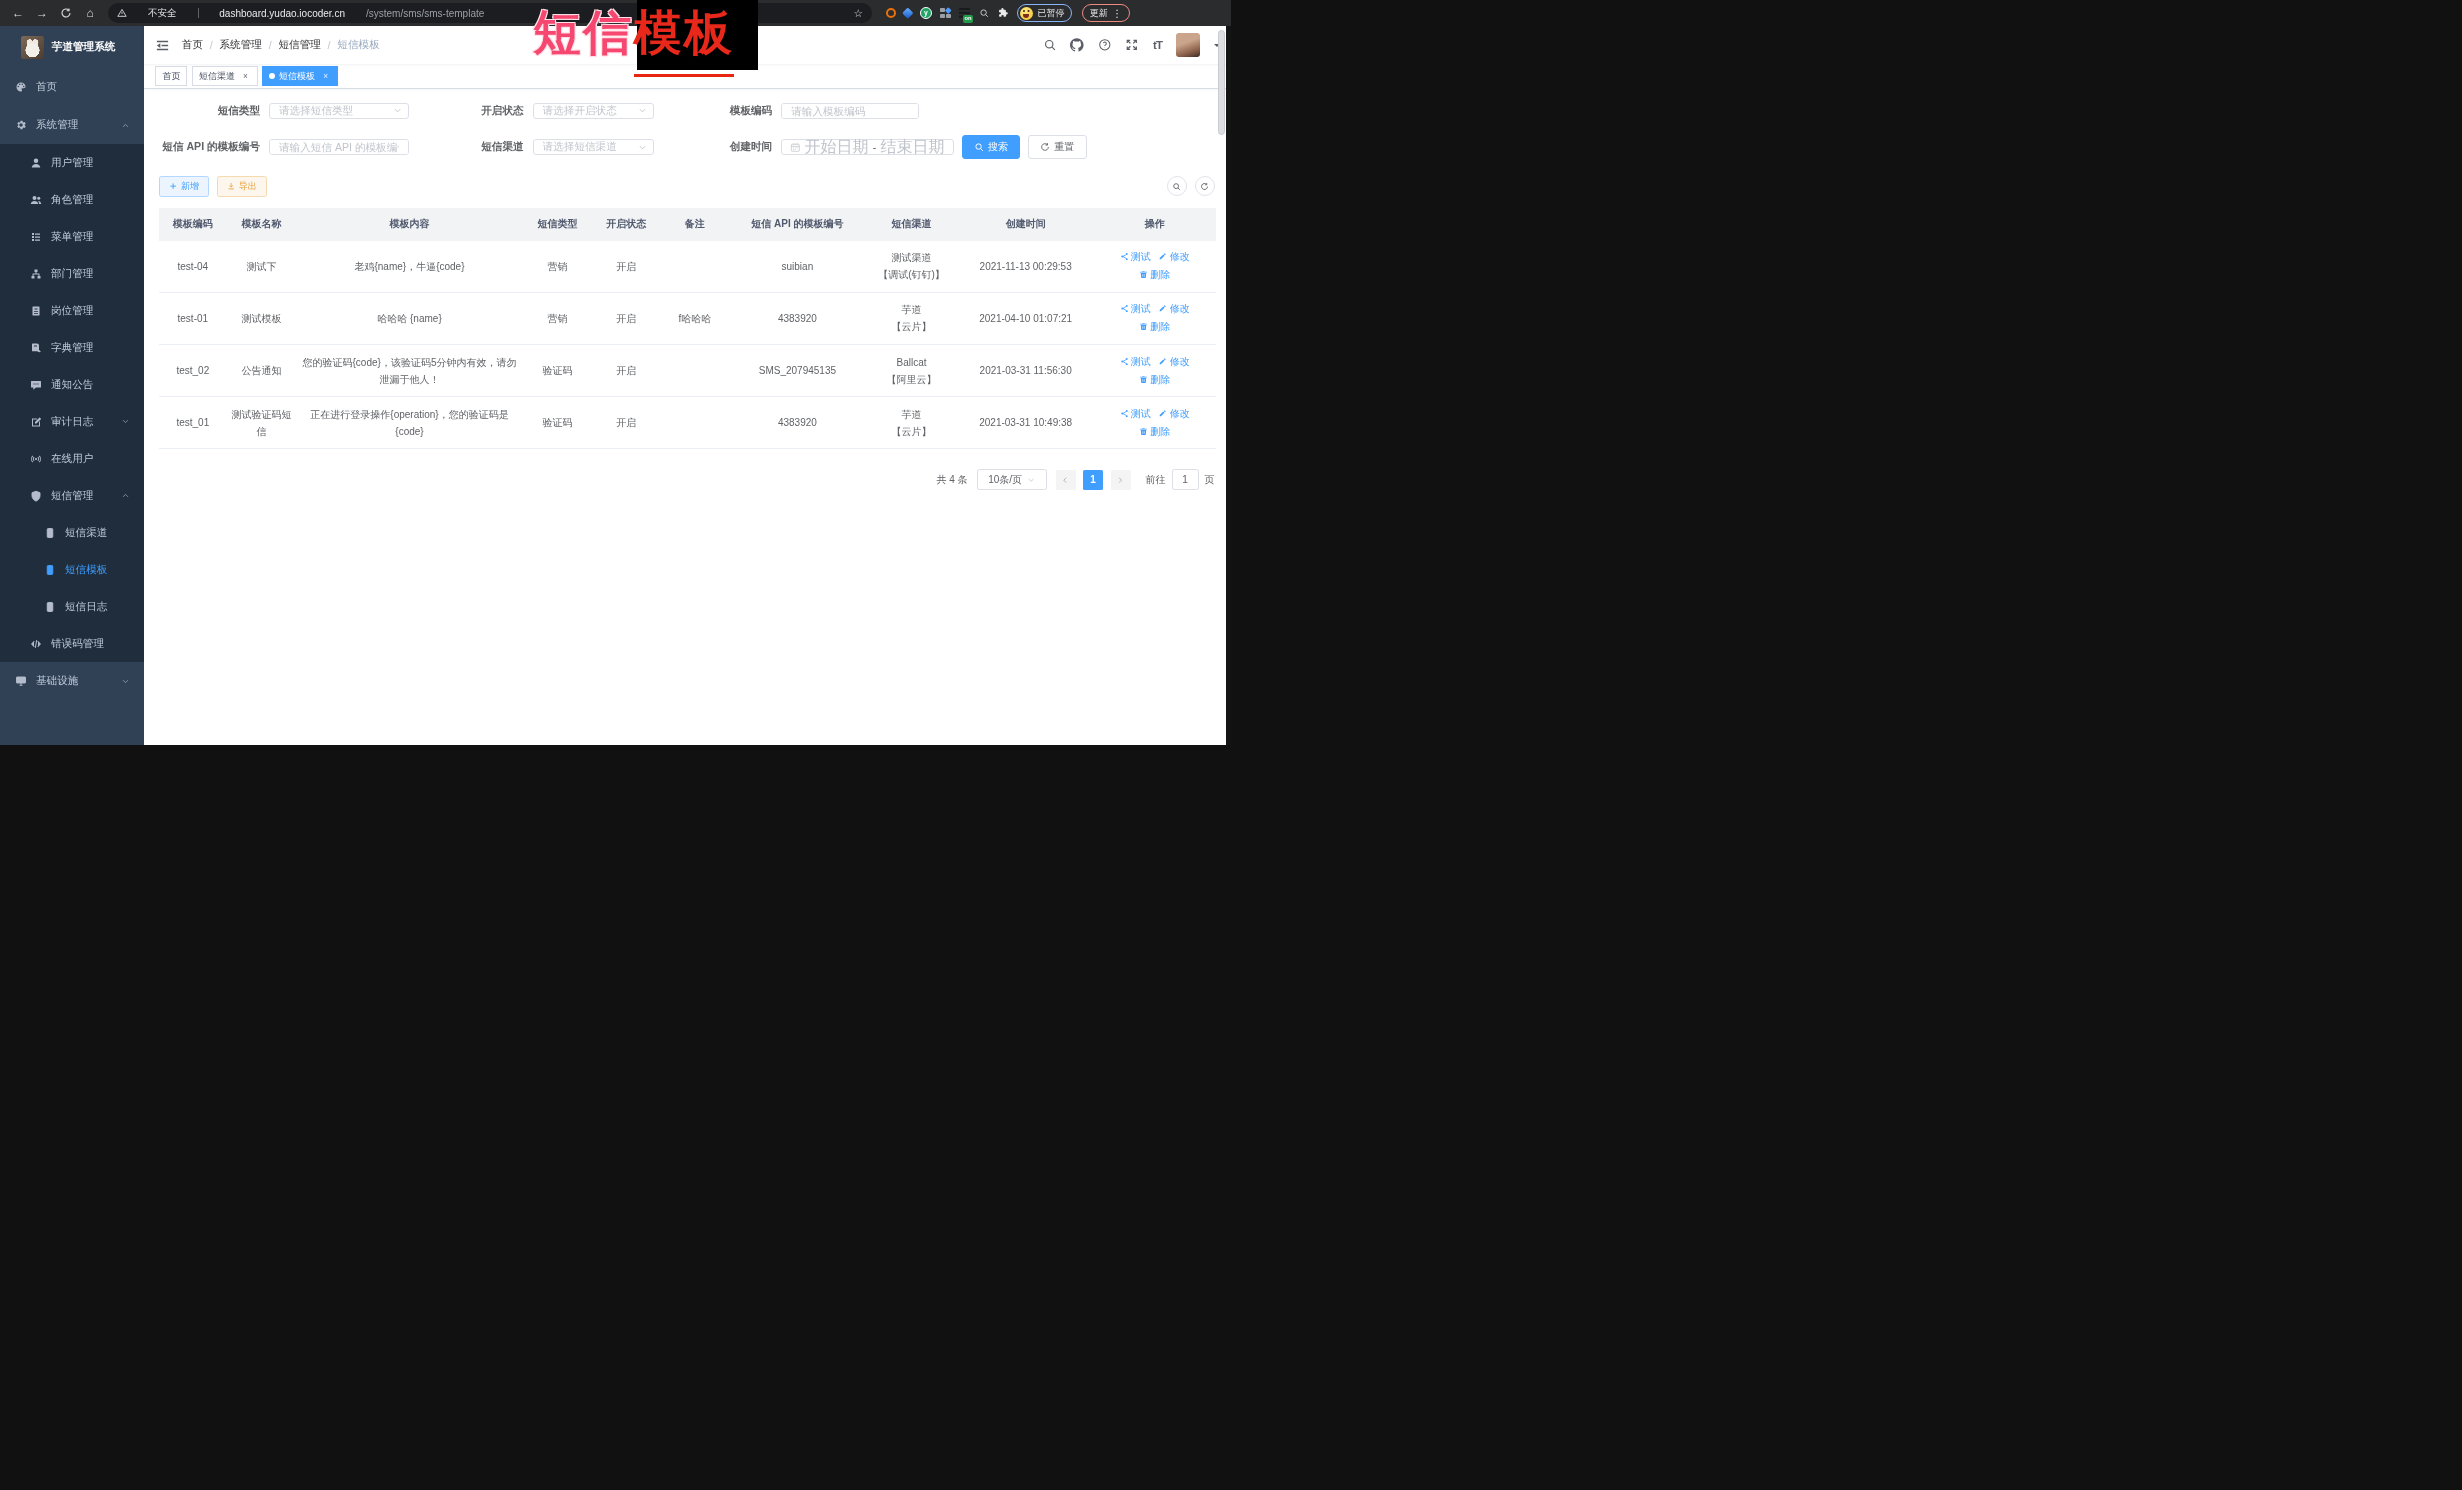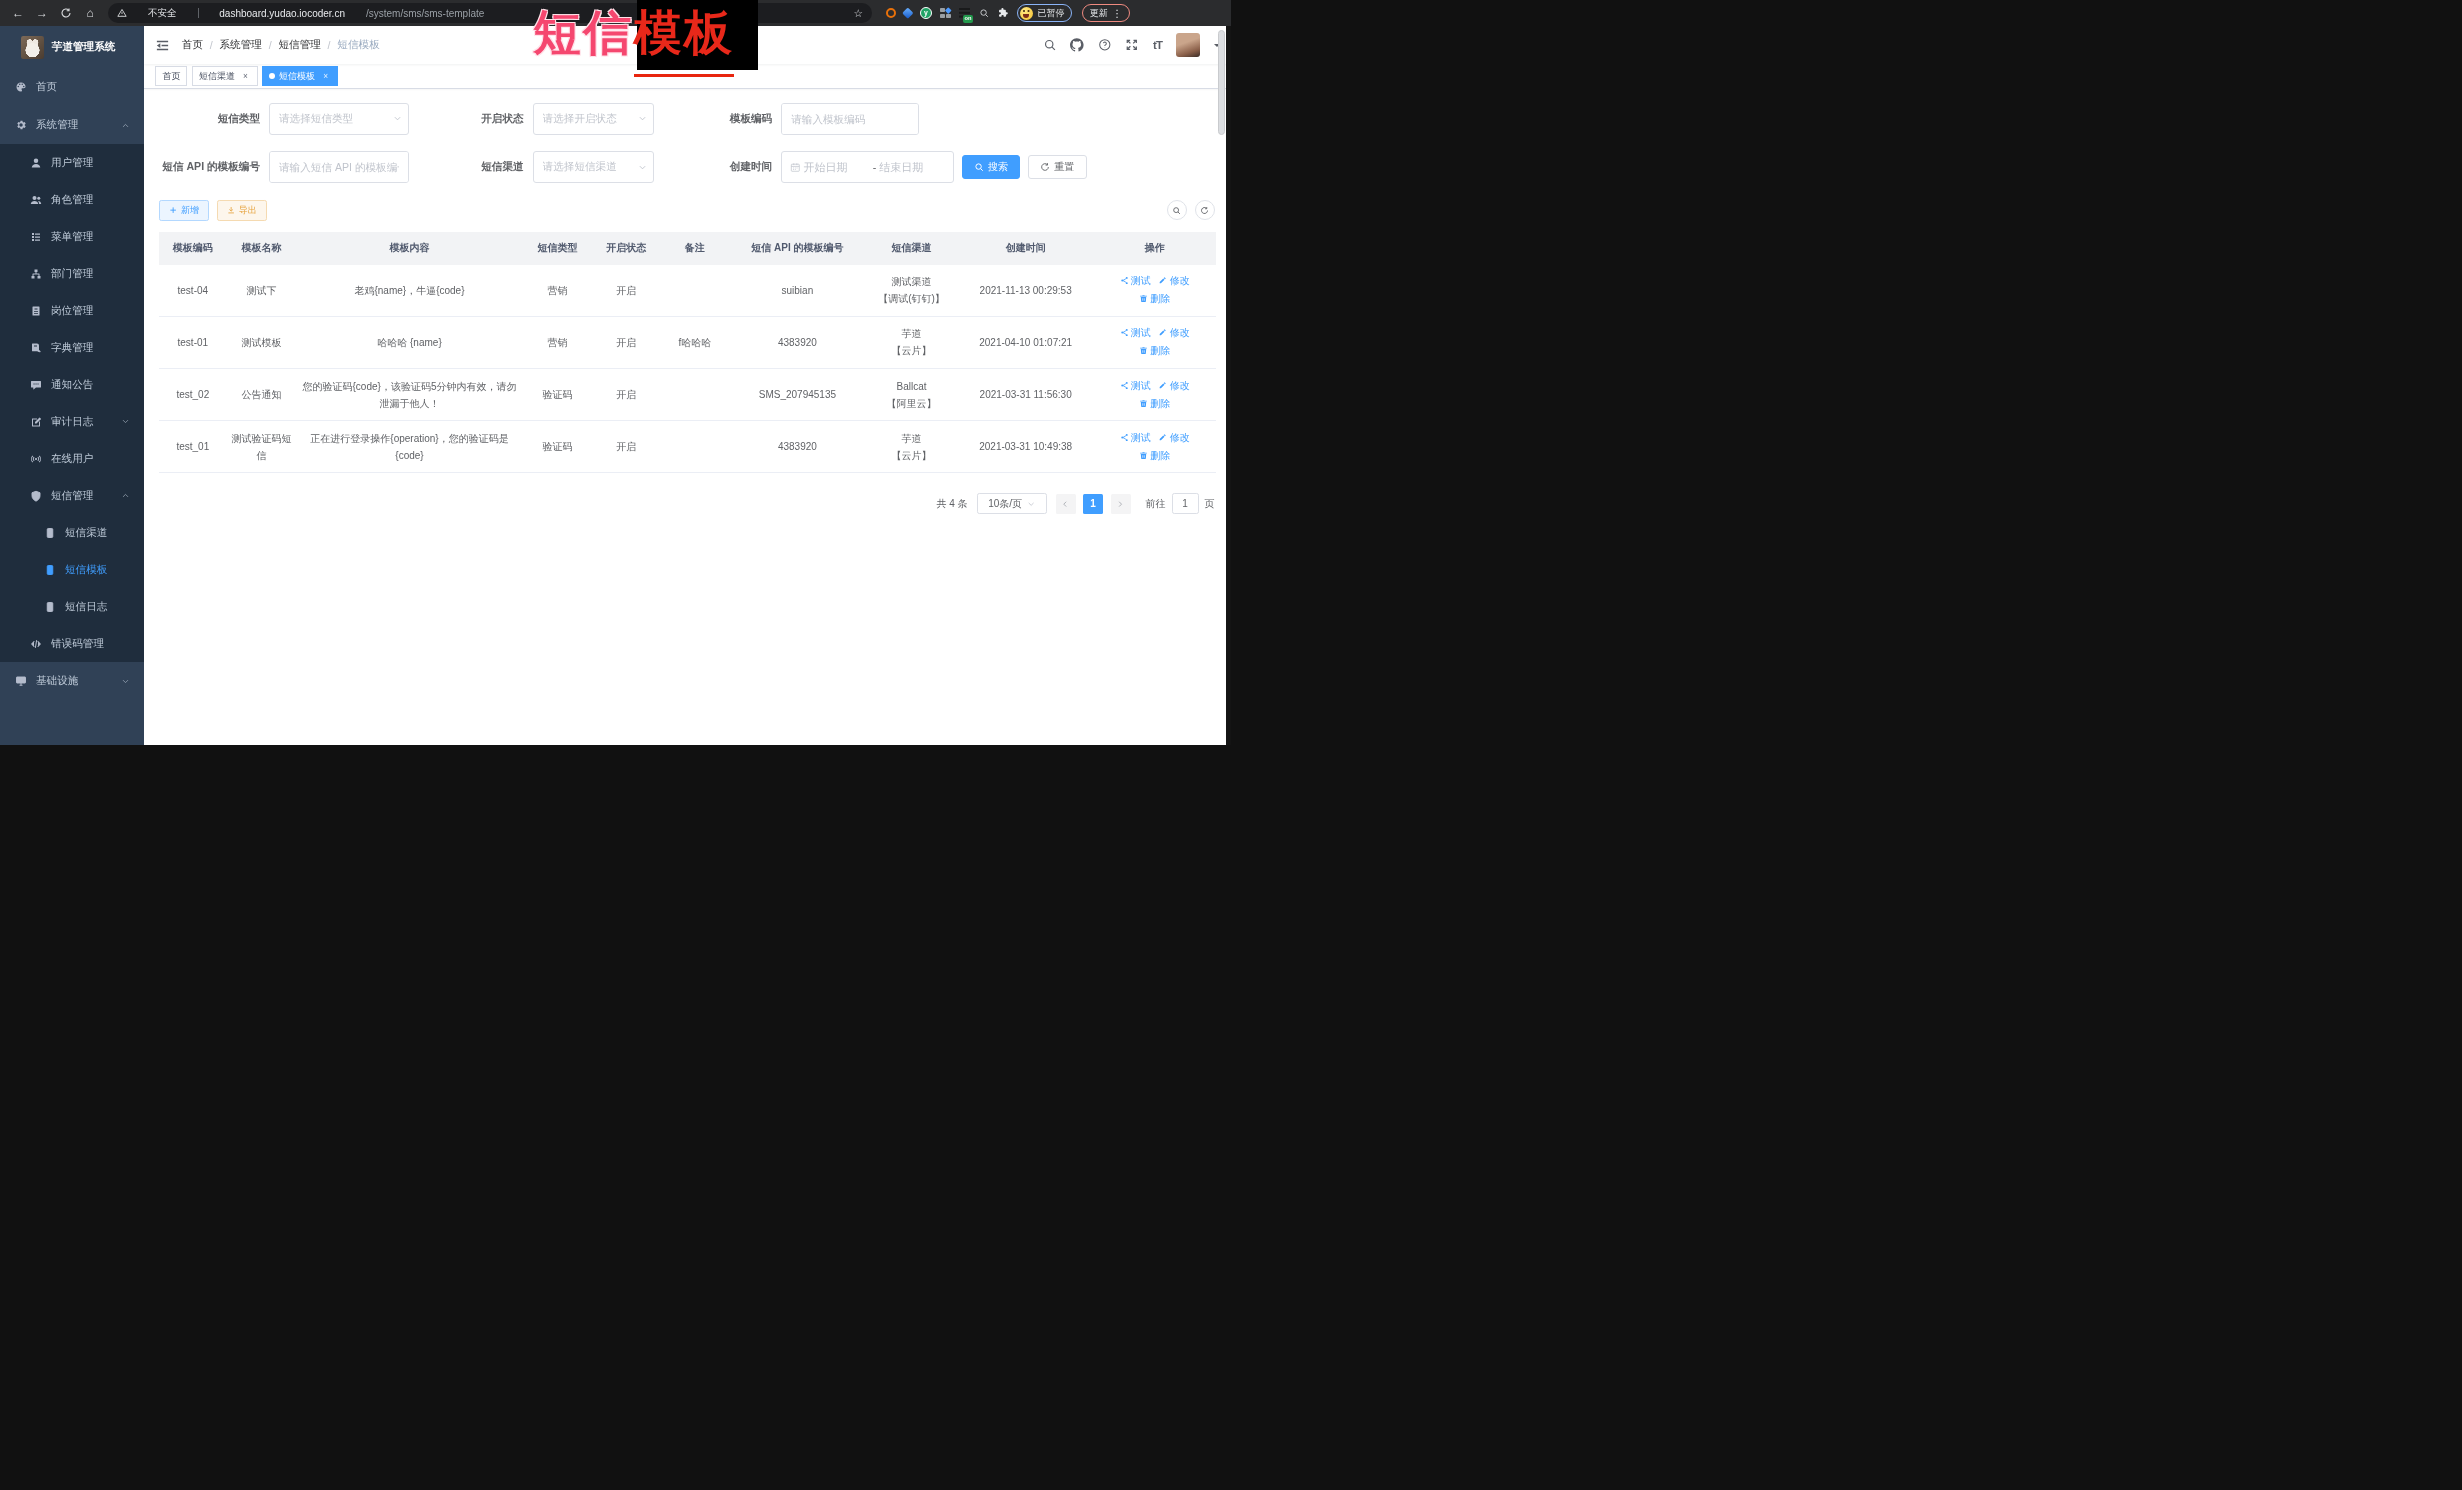--- a/index.html
+++ b/index.html
@@ -83,33 +83,33 @@
   .tag .close { margin-left:5.3px; font-size:8.3px; opacity:.85; width:10.6px; text-align:center; }
 
   .content { flex:1; padding:13.6px 15px 0 15px; background:#fff; }
 
   
   .frow { display:flex; align-items:center; margin-bottom:16.7px; }
   .fgroup { display:flex; align-items:center; }
   .fgroup + .fgroup { margin-left:13.6px; }
   .flabel { font-size:10.6px; font-weight:600; color:#606266; text-align:right; padding-right:9px; white-space:nowrap; }
   .w145 { width:110px; flex:0 0 110px; } .w150 { width:114px; flex:0 0 114px; }
-  .sel, .inp, .dr { height:32px; border:0.8px solid #dcdfe6; border-radius:3px; background:#fff; font-size:10.6px; display:flex; align-items:center; }
+  .sel, .inp, .dr { height:16px; border:0.8px solid #dcdfe6; border-radius:3px; background:#fff; font-size:10.6px; display:flex; align-items:center; }
   .sel { justify-content:space-between; padding:0 6px 0 9px; cursor:pointer; }
   .sel .ph { color:#c0c4cc; white-space:nowrap; overflow:hidden; }
   .sel .sc { color:#c0c4cc; width:9px; height:9px; } .sel .sc svg{ width:9px; height:9px; display:block;}
   .inp { padding:0; overflow:hidden; }
   .inp input { border:0; outline:0; width:100%; height:100%; padding:0 9px; font:inherit; color:#606266; }
   .inp input::placeholder { color:#c0c4cc; }
   .sel.w185, .inp.w185 { width:140px; flex:0 0 140px; }
   .sel.w160 { width:121px; flex:0 0 121px; }
   .inp.w182 { width:138px; flex:0 0 138px; }
   .dr { width:173px; flex:0 0 173px; padding:0 7.6px; color:#c0c4cc; gap:3px; cursor:pointer; }
   .dr .cal { width:10.6px; height:10.6px; color:#c0c4cc; flex:0 0 auto; } .dr .cal svg { width:10.6px; height:10.6px; display:block; }
-  .dr .dph { flex:1; text-align:left; font-size:11px; white-space:nowrap; }
+  .dr .dph { flex:1; text-align:center; font-size:16px; white-space:nowrap; }
   .dr .dsep { color:#606266; flex:0 0 auto; }
   .btn { display:inline-flex; align-items:center; gap:3.8px; border-radius:3px; cursor:pointer; white-space:nowrap; justify-content:center; }
   .btn svg { display:block; }
   .btn-search { height:24px; padding:0 11.4px; background:#409EFF; border:0.8px solid #409EFF; color:#fff; font-size:10px; margin-left:7.6px; }
   .btn-reset { height:24px; padding:0 11.4px; background:#fff; border:0.8px solid #dcdfe6; color:#606266; font-size:10px; margin-left:7.6px; }
 
   
   .toolbar { display:flex; align-items:center; margin:1.5px 0 10.6px; }
   .btn-add { height:21px; padding:0 9px; font-size:9px; color:#409EFF; background:#ecf5ff; border:0.8px solid #b3d8ff; border-radius:2.3px; }
   .btn-export { height:21px; padding:0 9px; font-size:9px; color:#e6a23c; background:#fdf6ec; border:0.8px solid #f5dab1; border-radius:2.3px; margin-left:7.6px; }

